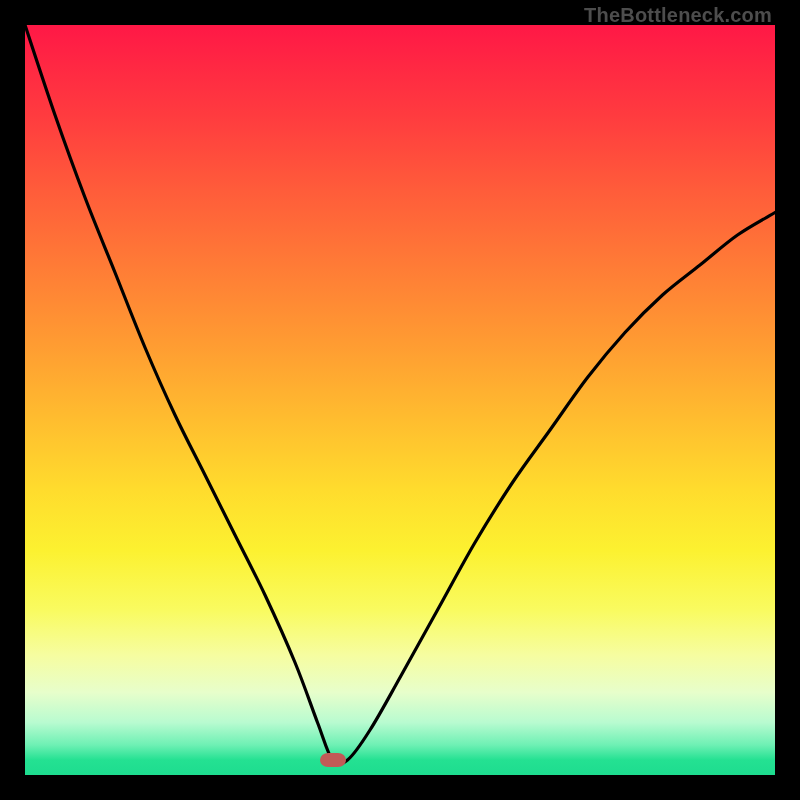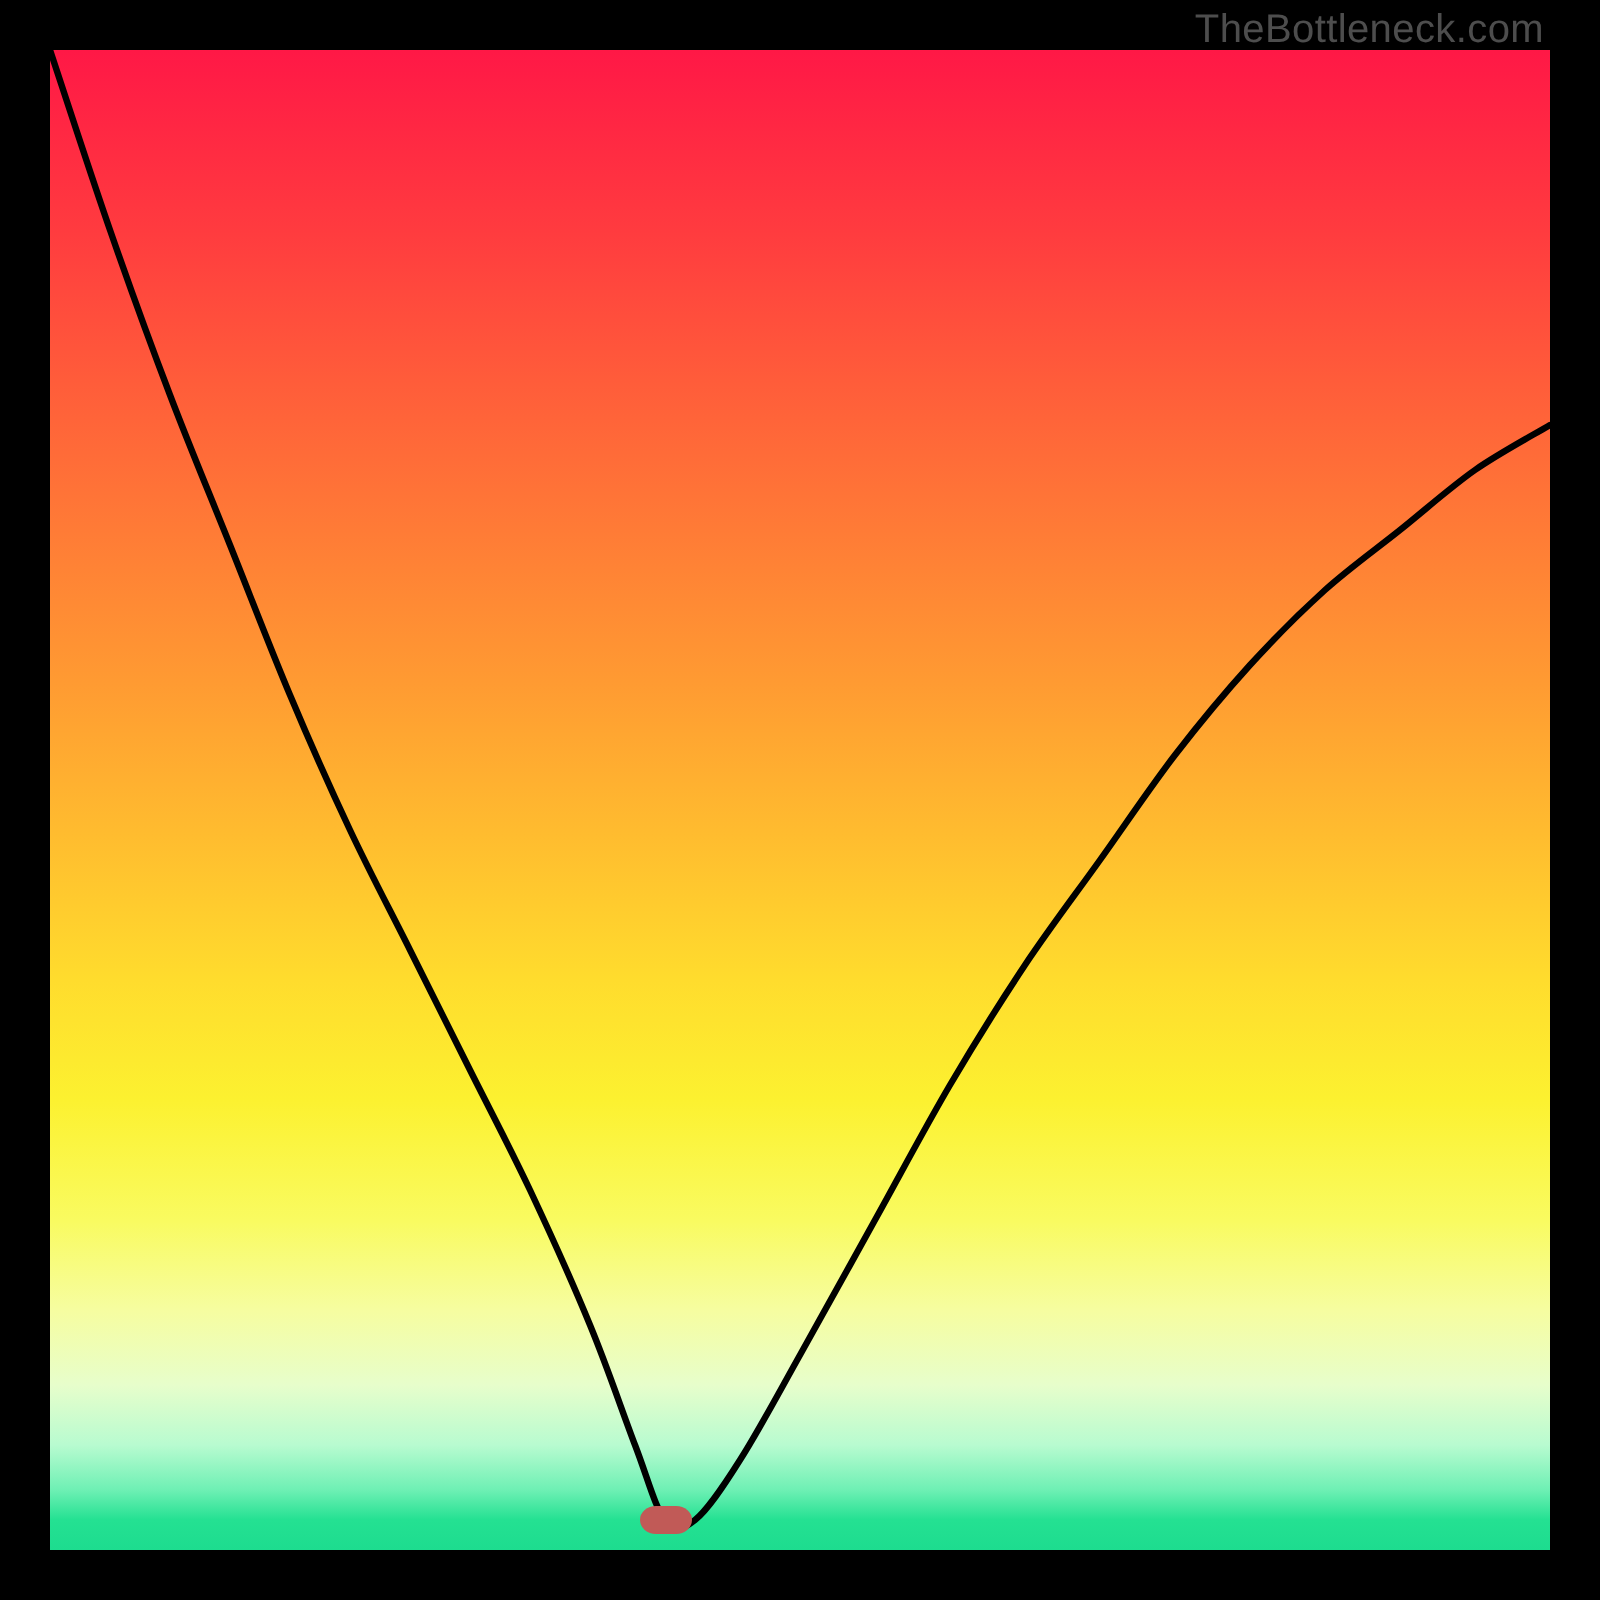--- a/index.html
+++ b/index.html
@@ -43,21 +43,21 @@
       #24e192 98%,
       #1ddc8f 100%
     );
   }
   .attr {
     position: absolute;
     top: 4px;
     right: 28px;
     color: #4d4d4d;
     font-size: 20px;
-    font-weight: 400;
+    font-weight: 700;
     letter-spacing: 0.2px;
   }
   svg.curve {
     position: absolute;
     top: 0;
     left: 0;
     width: 750px;
     height: 750px;
   }
   .oval-marker {

